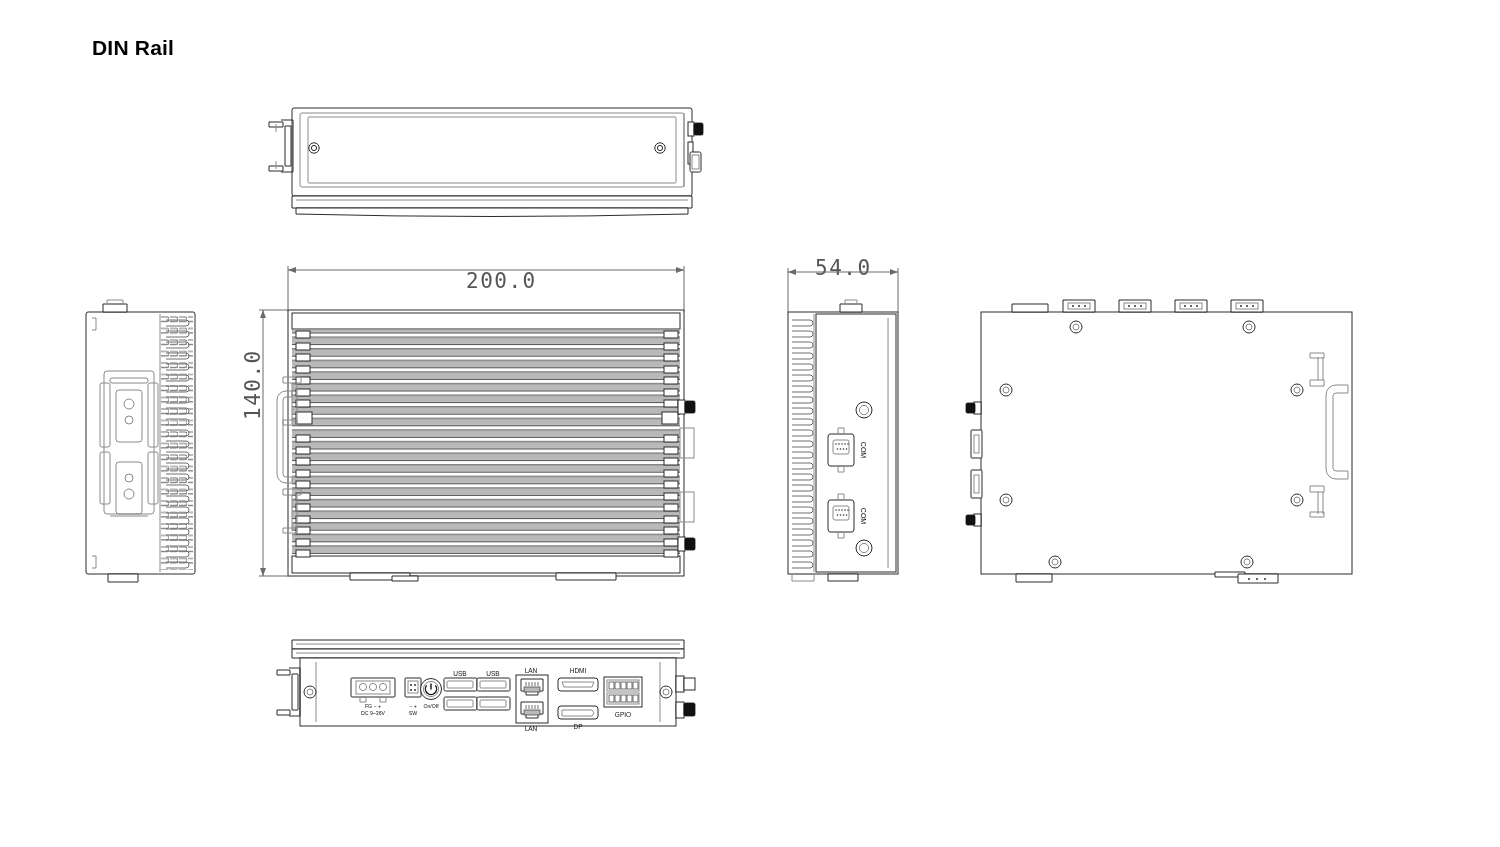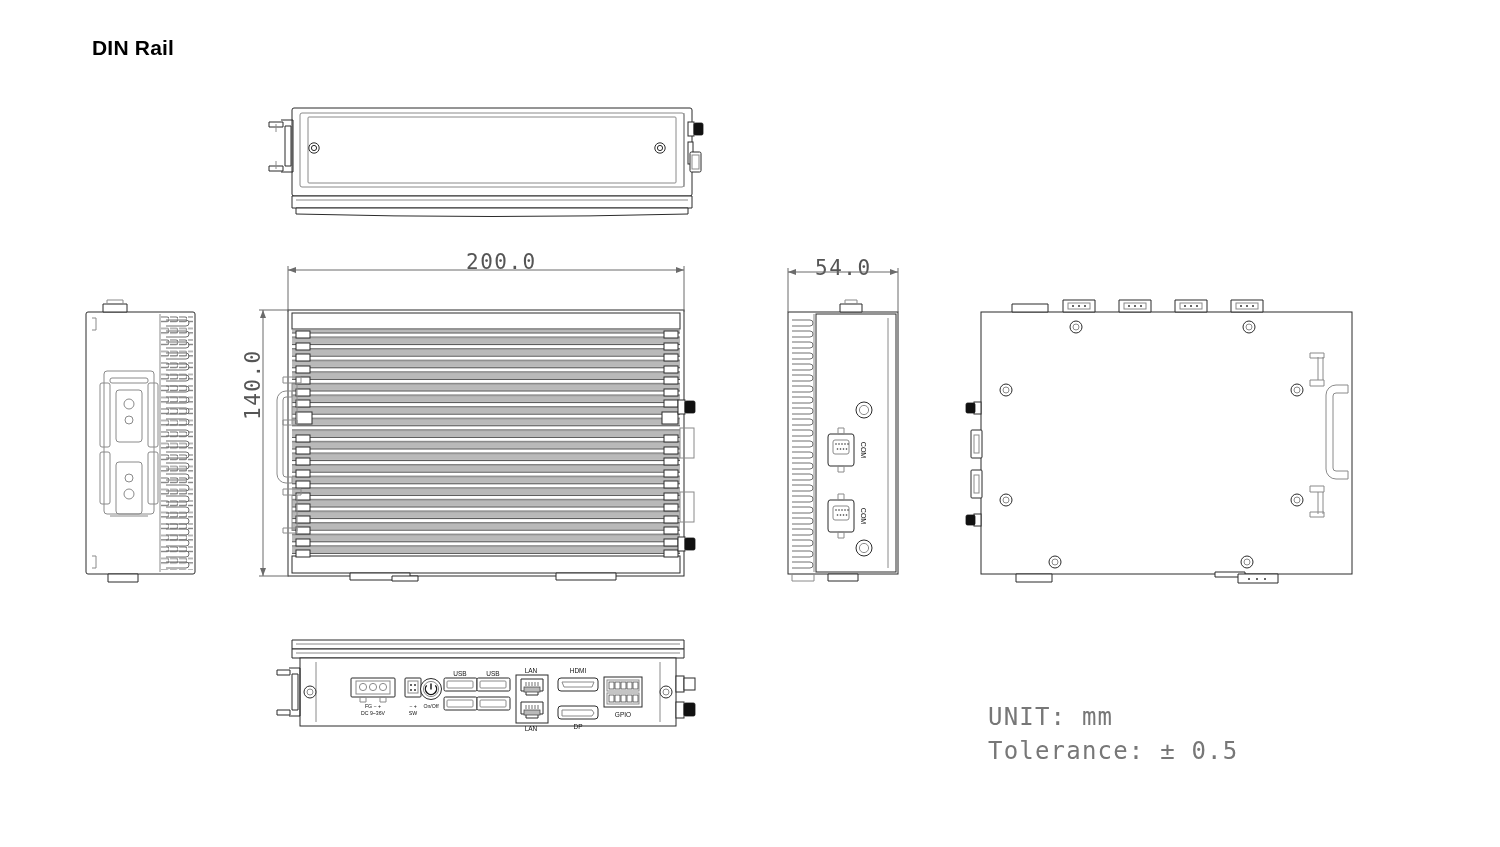--- a/index.html
+++ b/index.html
@@ -1,21 +1,21 @@
 <!DOCTYPE html>
 <html><head>
 <meta charset="utf-8">
 <style>
   html,body{margin:0;padding:0;background:#ffffff;}
   body{width:1500px;height:847px;position:relative;overflow:hidden;
        font-family:"Liberation Sans",sans-serif;color:#000;}
   .page{position:absolute;inset:0;text-decoration:underline;}
   #title{position:absolute;left:92px;top:36px;font-size:21px;font-weight:bold;letter-spacing:.2px;}
   .dimtxt{position:absolute;font-family:"DejaVu Sans Mono",monospace;font-size:21px;color:#555;letter-spacing:1.5px;white-space:nowrap;}
-  #dim-200{left:466px;top:250px;text-align:right;}
+  #dim-200{left:466px;top:269px;text-align:right;}
   #dim-54{left:815px;top:256px;}
   #dim-140{left:241px;top:420px;transform:rotate(-90deg);transform-origin:left top;}
   .notes{position:absolute;left:988px;top:700px;font-family:"DejaVu Sans Mono",monospace;
          font-size:24px;color:#777;line-height:1.42;letter-spacing:1.2px;white-space:nowrap;}
   svg{position:absolute;left:0;top:0;overflow:visible;}
   .ln{fill:none;stroke:#2b2b2b;stroke-width:1;}
   .lnl{fill:none;stroke:#8a8a8a;stroke-width:1;}
   .fw{fill:#ffffff;stroke:#2b2b2b;stroke-width:1;}
   .fg{fill:#b9b9b9;stroke:#4a4a4a;stroke-width:.8;}
   .fk{fill:#111;stroke:#111;stroke-width:.8;}
@@ -28,24 +28,20 @@
 <body>
 
 <div class="page">
 
   <div id="title">DIN Rail</div>
 
   <div class="dimtxt" id="dim-200">200.0</div>
   <div class="dimtxt" id="dim-140">140.0</div>
   <div class="dimtxt" id="dim-54">54.0</div>
 
-  <div class="notes">
-    <div>UNIT: mm</div>
-    <div>Tolerance: ± 0.5</div>
-  </div>
 
   <svg width="1500" height="847">
     <defs>
       <pattern id="finpat" x="0" y="0" width="10" height="11.6" patternUnits="userSpaceOnUse">
         <rect x="0" y="0" width="10" height="11.6" fill="#ffffff"></rect>
         <rect x="0" y="1.2" width="10" height="6.4" fill="#b9b9b9"></rect>
         <line x1="0" y1="0.8" x2="10" y2="0.8" stroke="#3a3a3a" stroke-width="0.9"></line>
         <line x1="0" y1="8.2" x2="10" y2="8.2" stroke="#3a3a3a" stroke-width="0.9"></line>
       </pattern>
       <pattern id="sidefin" x="0" y="0" width="9" height="11.5" patternUnits="userSpaceOnUse">

